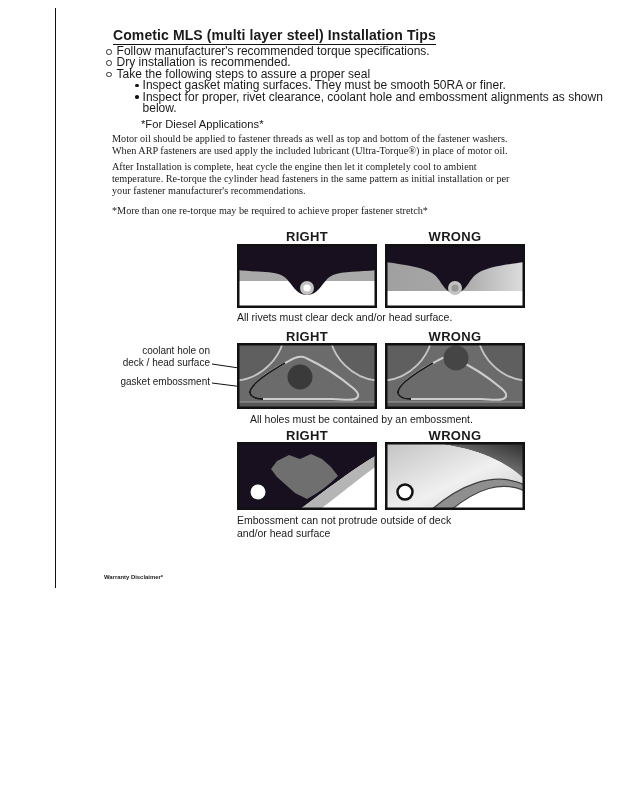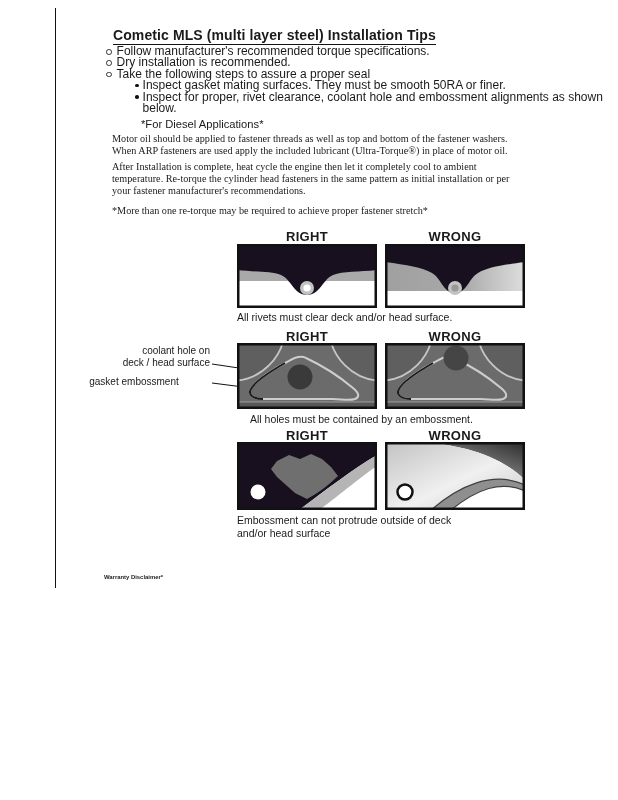--- a/index.html
+++ b/index.html
@@ -27,21 +27,21 @@
   .r1{top:229px;} .r2{top:329px;} .r3{top:428px;}
   .colL{left:237px;} .colR{left:385px;}
   .panel{position:absolute;display:block;}
   .p-r1{top:244px;height:64px;} .p-r2{top:343px;height:66px;} .p-r3{top:442px;height:68px;}
   .panel{width:140px;}
   .caption{position:absolute;font-size:10.5px;line-height:12.5px;white-space:pre-line;}
   .cap1{left:237px;top:311px;} .cap2{left:250px;top:413px;} .cap3{left:237px;top:514px;}
 
   .side-label{position:absolute;left:58px;width:152px;text-align:right;
               font-size:10px;line-height:11.5px;}
-  .sl-coolant{top:345px;} .sl-emboss{top:376px;text-align:center;}
+  .sl-coolant{top:345px;} .sl-emboss{top:376px;}
   .leader-svg{position:absolute;left:208px;top:342px;}
 
   .legal{position:absolute;left:104px;top:574px;width:414px;font-size:5.9px;line-height:7.6px;}
   .legal-h{font-weight:bold;margin:0 0 7px 0;}
   .legal p{margin:0 0 7px 0;white-space:pre-line;}
 
   .footer{position:absolute;left:388px;top:760px;font-size:12.5px;color:#222;letter-spacing:.2px;}
 </style>
 </head>
 <body>

